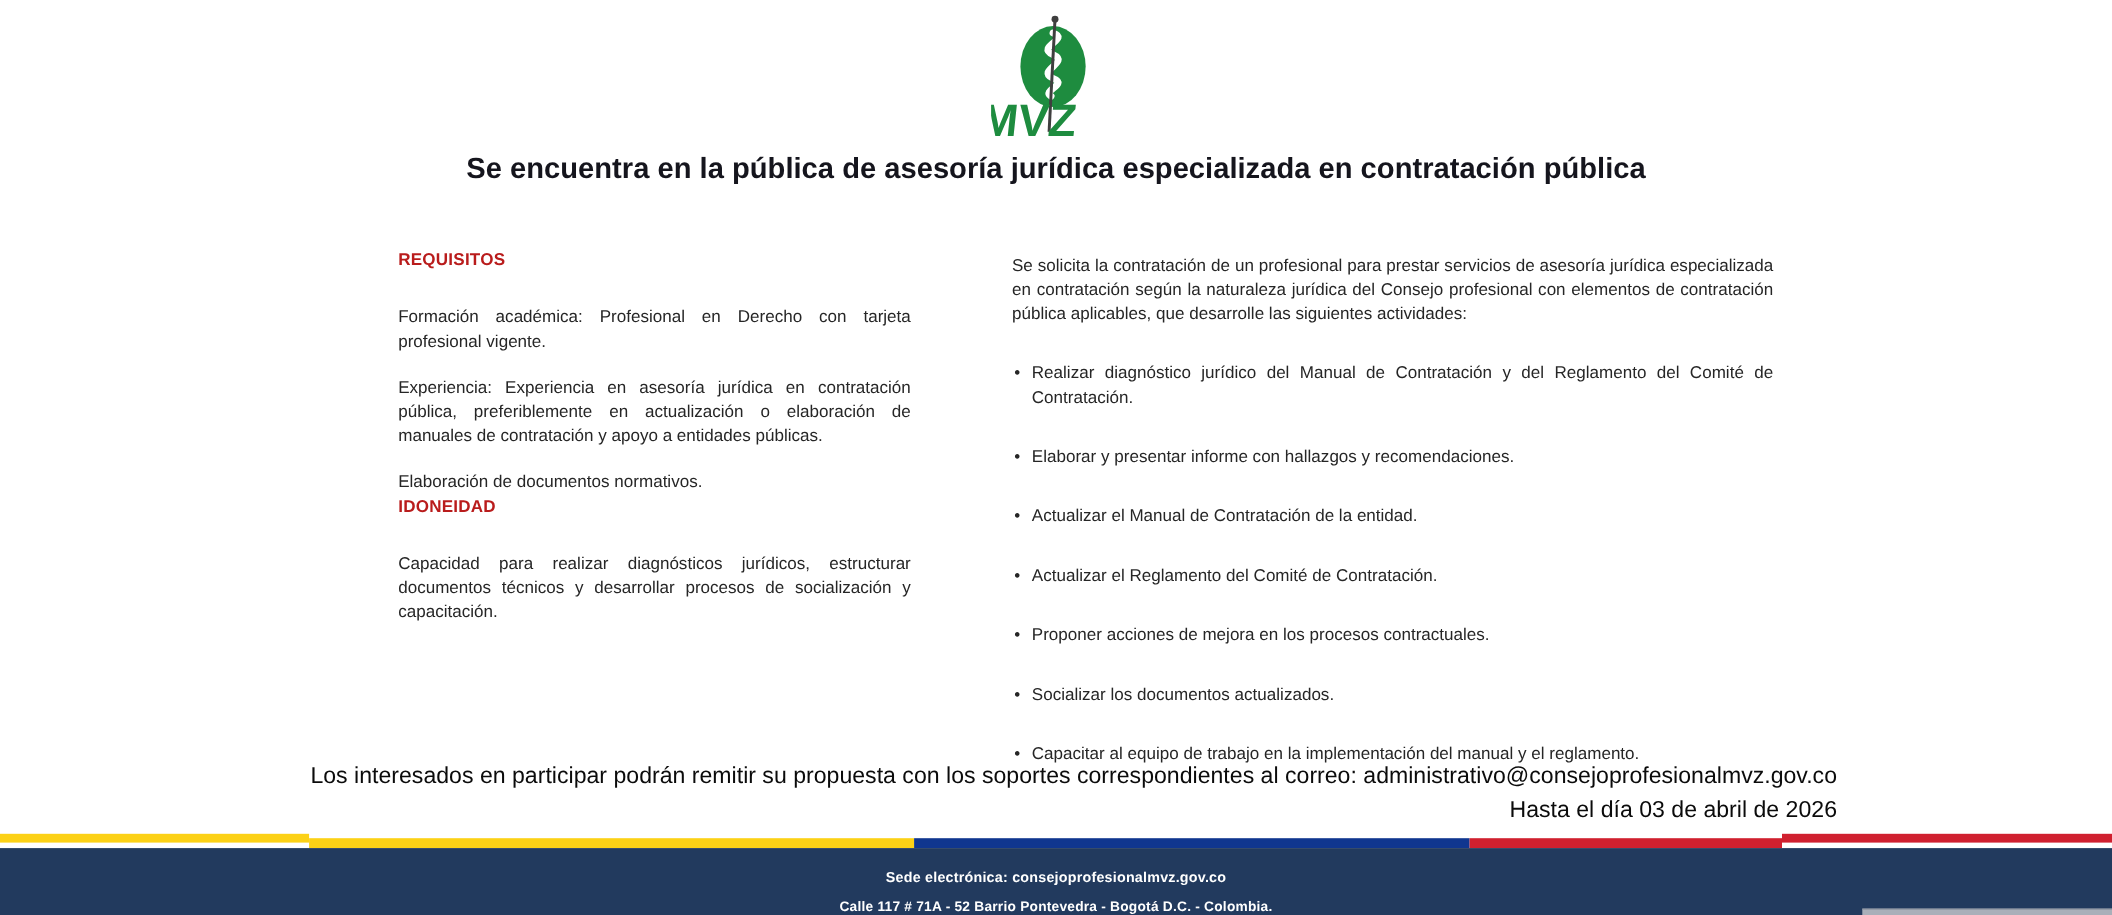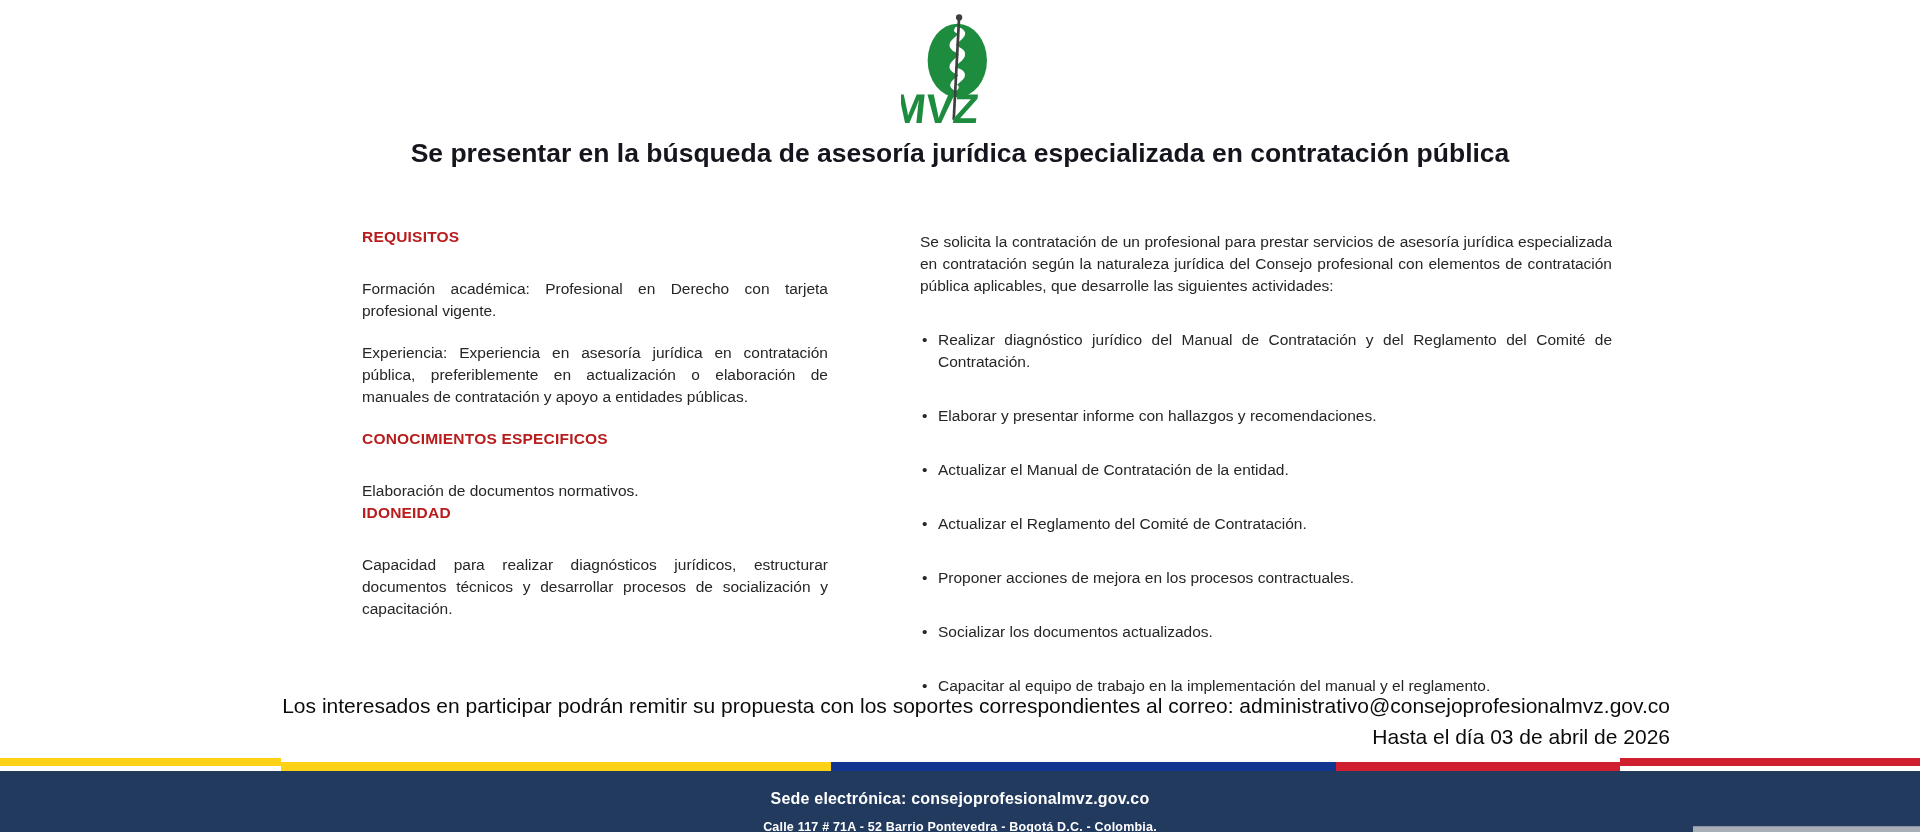--- a/index.html
+++ b/index.html
@@ -48,21 +48,21 @@
   .bar { position:absolute; }
   .bar-y1 { left:0;    top:758px; width:281px; height:8px; background:#FCD116; }
   .bar-y2 { left:281px; top:762px; width:550px; height:9px; background:#FCD116; }
   .bar-b  { left:831px; top:762px; width:505px; height:9px; background:#10368F; }
   .bar-r1 { left:1336px; top:762px; width:284px; height:9px; background:#D0202F; }
   .bar-r2 { left:1620px; top:758px; width:300px; height:8px; background:#D0202F; }
 
   
   .footer { position:absolute; left:0; top:771px; width:1920px; height:61px;
             background:#223A5E; color:#ffffff; text-align:center; }
-  .footer .f1 { padding-top:19px; font-size:16px; font-weight:bold; letter-spacing:0.2px; }
+  .footer .f1 { padding-top:19px; font-size:13px; font-weight:bold; letter-spacing:0.2px; }
   .footer .f2 { margin-top:12px; font-size:12.5px; font-weight:bold; letter-spacing:0.2px; }
 
   .hscrollbar { position:absolute; left:1693px; top:826px; width:227px; height:6px;
                 background:#A9AFB9; border-top:1px solid #8d93a0; }
 </style>
 </head>
 <body>
 
 <div class="page">
 
@@ -76,30 +76,29 @@
 
         <path d="M62,20 C80,26 44,34 62,42 C80,50 44,58 62,66 C78,72 50,78 60,84" fill="none" stroke="#ffffff" stroke-width="7" stroke-linecap="round"></path>
 
         <line x1="64" y1="6" x2="58" y2="120" stroke="#3f3f3f" stroke-width="3"></line>
 
         <text x="0" y="124" font-family="Liberation Sans, sans-serif" font-weight="bold" font-size="46" fill="#1E8C3F" transform="skewX(-6)">MVZ</text>
       </svg>
     </div>
   </header>
 
-  <h1 class="title">Se presentar en la búsqueda de asesoría jurídica especializada en contratación pública</h1>
+  <h1 class="title">Se encuentra en la pública de asesoría jurídica especializada en contratación pública</h1>
 
   <section class="col col-left">
     <div>
       <h2>REQUISITOS</h2>
       <p>Formación académica: Profesional en Derecho con tarjeta profesional vigente.</p>
       <p>Experiencia: Experiencia en asesoría jurídica en contratación pública, preferiblemente en actualización o elaboración de manuales de contratación y apoyo a entidades públicas.</p>
     </div>
     <div>
-      <h2>CONOCIMIENTOS ESPECIFICOS</h2>
       <p class="tight">Elaboración de documentos normativos.</p>
     </div>
     <div>
       <h2>IDONEIDAD</h2>
       <p>Capacidad para realizar diagnósticos jurídicos, estructurar documentos técnicos y desarrollar procesos de socialización y capacitación.</p>
     </div>
   </section>
 
   <section class="col col-right">
     <p>Se solicita la contratación de un profesional para prestar servicios de asesoría jurídica especializada en contratación según la naturaleza jurídica del Consejo profesional con elementos de contratación pública aplicables, que desarrolle las siguientes actividades:</p>

